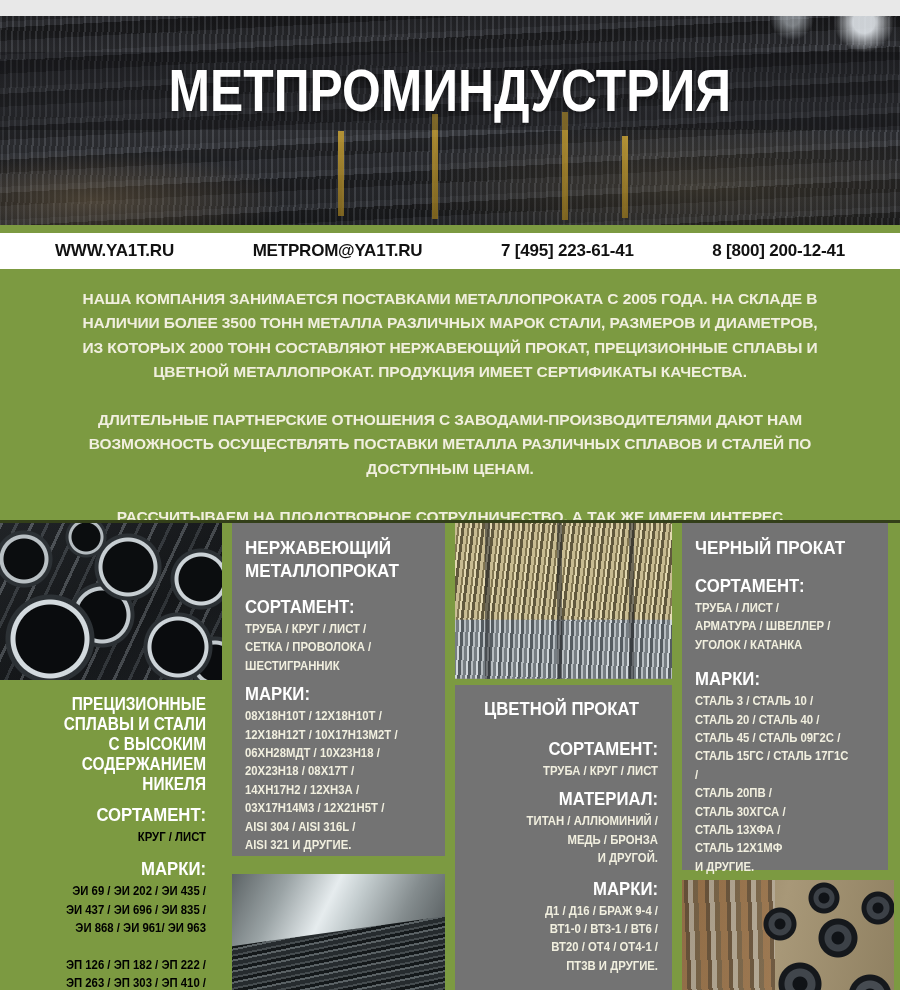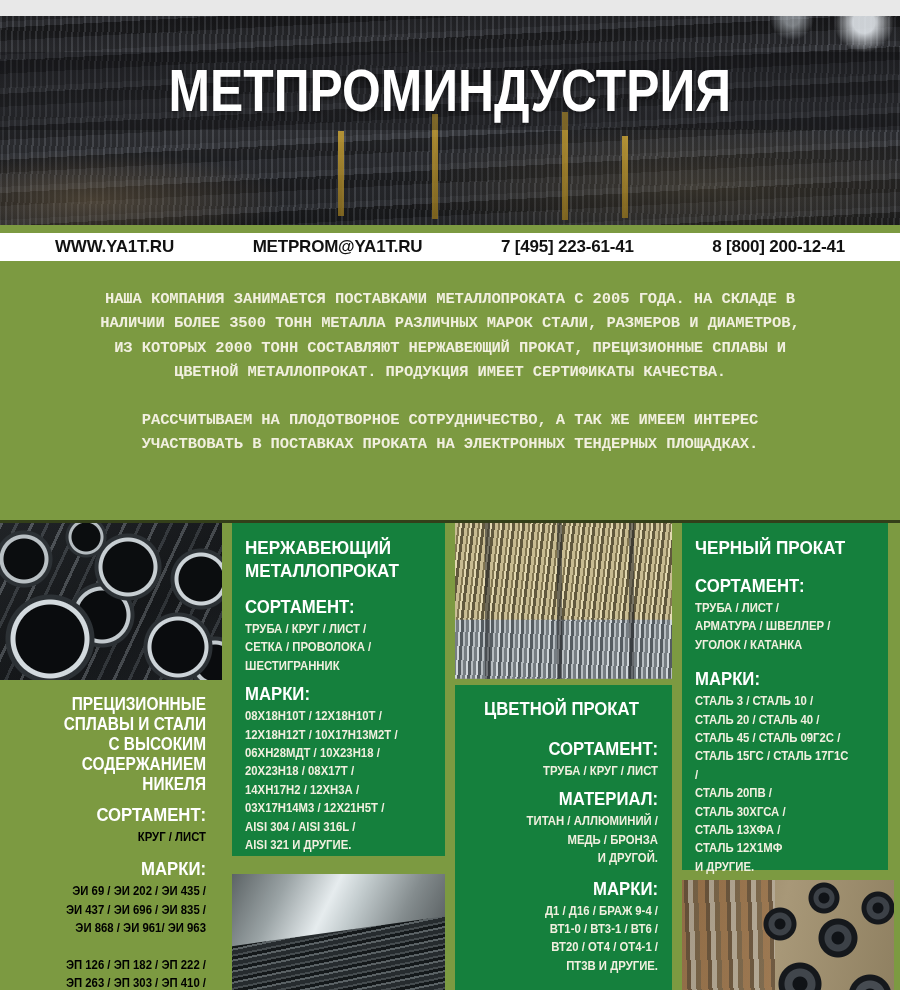--- a/index.html
+++ b/index.html
@@ -33,38 +33,38 @@
   }
   .company-title{
     margin:0;color:#ffffff;font-size:60px;font-weight:bold;line-height:1;
     white-space:nowrap;letter-spacing:0;
     transform:scaleX(.83);transform-origin:50% 50%;
     text-shadow:0 2px 6px rgba(0,0,0,.45);
   }
   
   .green-strip{height:8px;background:#7c9a41;}
   .contact-bar{
-    height:28px;background:#ffffff;display:flex;align-items:center;
+    height:36px;background:#ffffff;display:flex;align-items:center;
     justify-content:space-between;padding:0 55px;
     font-weight:bold;font-size:17px;color:#111111;letter-spacing:-.2px;white-space:nowrap;
   }
   
-  .intro{height:233px;padding-top:26px;text-align:center;color:#f1efdf;overflow:hidden;font-family:Liberation Mono, monospace;}
+  .intro{height:233px;padding-top:18px;text-align:center;color:#f1efdf;overflow:hidden;}
   .intro p{
     margin:0 0 24px;font-size:15.5px;font-weight:bold;line-height:24.3px;
     white-space:pre-line;letter-spacing:-.1px;
   }
   .hr-divider{height:3px;background:#333f19;}
   
   .products{
     display:grid;grid-template-columns:222px 213px 217px 212px;column-gap:10px;
     padding-right:6px;height:509px;
   }
   .col{overflow:hidden;}
-  .card{background:#15803d;color:#f1efdf;box-sizing:border-box;}
+  .card{background:#737373;color:#f1efdf;box-sizing:border-box;}
   .sec-title{margin:0;color:#ffffff;font-weight:bold;font-size:19px;line-height:23px;white-space:pre-line;}
   .sub-label{margin:0;color:#ffffff;font-weight:bold;font-size:19px;line-height:22px;}
   .lines{margin:0;font-size:13.5px;font-weight:bold;line-height:18.4px;white-space:pre-line;letter-spacing:0;}
   .sxT{transform:scaleX(.90);}
   .sxH{transform:scaleX(.88);}
   .sxL{transform:scaleX(.84);}
   .oL{transform-origin:0 0;}
   .oR{transform-origin:100% 0;}
   .oC{transform-origin:50% 0;}
   .tR{text-align:right;}
@@ -166,20 +166,23 @@
     <span>METPROM@YA1T.RU</span>
     <span>7 [495] 223-61-41</span>
     <span>8 [800] 200-12-41</span>
   </div>
 
   <section class="intro">
     <p>НАША КОМПАНИЯ ЗАНИМАЕТСЯ ПОСТАВКАМИ МЕТАЛЛОПРОКАТА С 2005 ГОДА. НА СКЛАДЕ В
 НАЛИЧИИ БОЛЕЕ 3500 ТОНН МЕТАЛЛА  РАЗЛИЧНЫХ МАРОК СТАЛИ, РАЗМЕРОВ И ДИАМЕТРОВ,
 ИЗ КОТОРЫХ 2000 ТОНН СОСТАВЛЯЮТ НЕРЖАВЕЮЩИЙ ПРОКАТ, ПРЕЦИЗИОННЫЕ СПЛАВЫ И
 ЦВЕТНОЙ МЕТАЛЛОПРОКАТ. ПРОДУКЦИЯ ИМЕЕТ СЕРТИФИКАТЫ КАЧЕСТВА.</p>
+    <p>ДЛИТЕЛЬНЫЕ ПАРТНЕРСКИЕ ОТНОШЕНИЯ С ЗАВОДАМИ-ПРОИЗВОДИТЕЛЯМИ ДАЮТ НАМ
+ВОЗМОЖНОСТЬ ОСУЩЕСТВЛЯТЬ ПОСТАВКИ МЕТАЛЛА РАЗЛИЧНЫХ СПЛАВОВ И СТАЛЕЙ ПО
+ДОСТУПНЫМ ЦЕНАМ.</p>
     <p>РАССЧИТЫВАЕМ НА ПЛОДОТВОРНОЕ СОТРУДНИЧЕСТВО, А ТАК ЖЕ ИМЕЕМ ИНТЕРЕС
 УЧАСТВОВАТЬ В ПОСТАВКАХ ПРОКАТА НА ЭЛЕКТРОННЫХ ТЕНДЕРНЫХ ПЛОЩАДКАХ.</p>
   </section>
 
   <div class="hr-divider"></div>
 
   <main class="products">
 
     <div class="col col1">
       <div class="photo photo-pipes" style="margin:0 -16px 0 -8px;width:auto;"></div>

